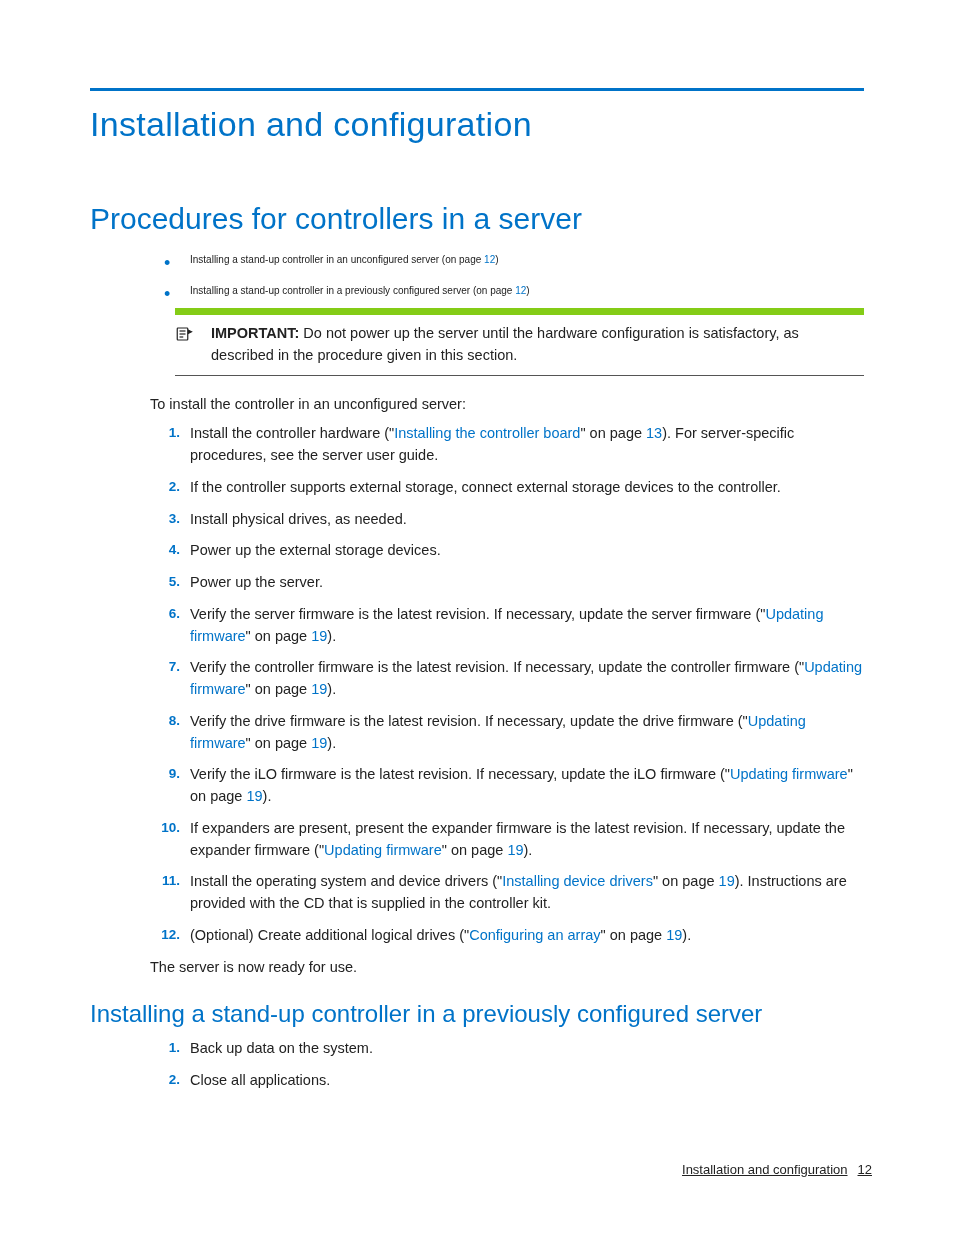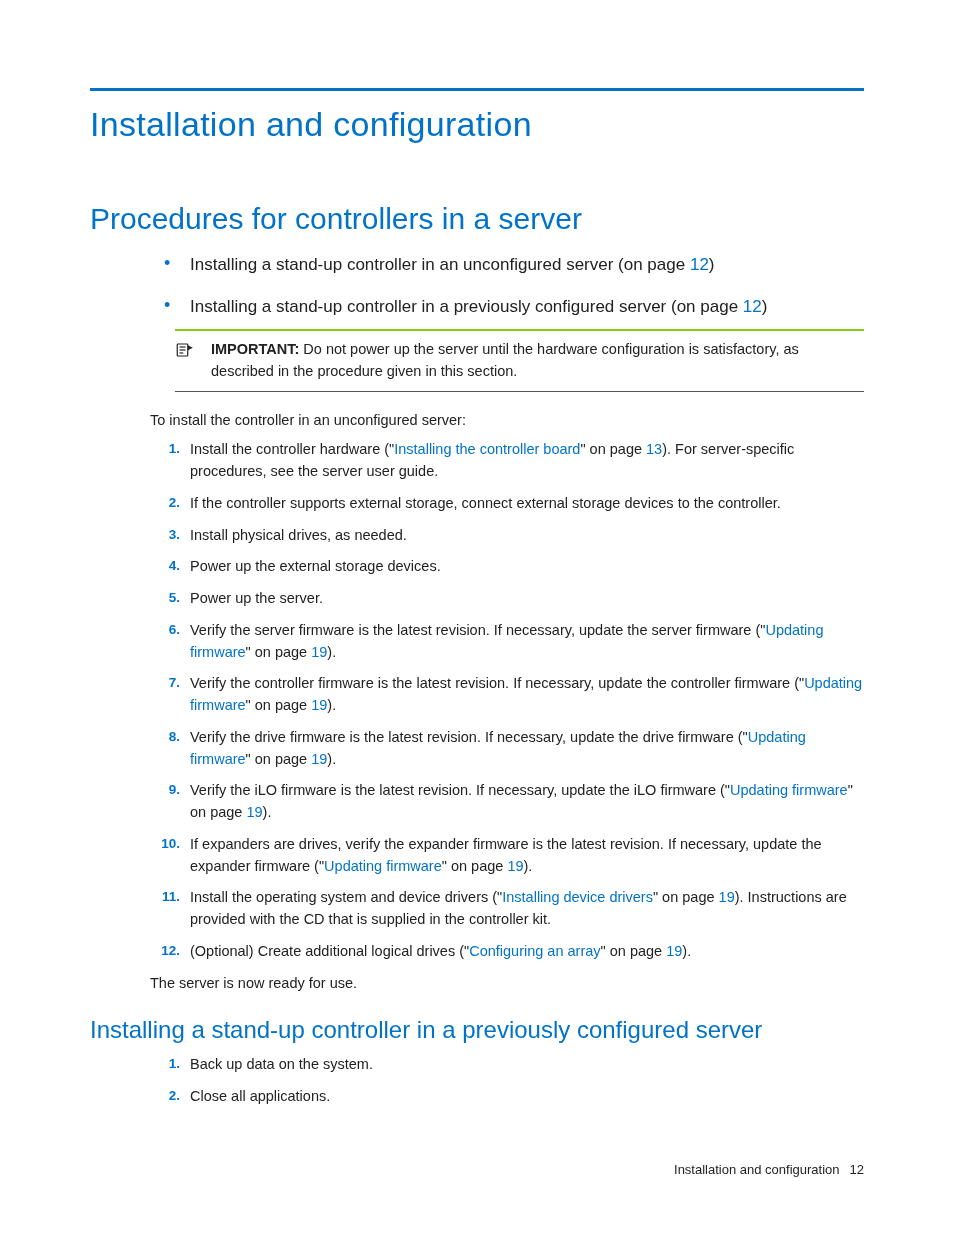--- a/index.html
+++ b/index.html
@@ -46,21 +46,21 @@
     line-height: 1.5;
     margin-left: 60px;
     margin-bottom: 8px;
   }
   .bullet-list {
     list-style: none;
     margin-left: 60px;
     margin-bottom: 8px;
   }
   .bullet-list li {
-    font-size: 17px;
+    font-size: 10px;
     line-height: 1.5;
     padding-left: 40px;
     position: relative;
     margin-bottom: 10px;
     margin-top: 16px;
   }
   .bullet-list li::before {
     content: "•";
     color: #0073c8;
     font-size: 18px;
@@ -88,44 +88,45 @@
     position: absolute;
     left: 0;
     width: 30px;
     text-align: right;
     font-size: 13.5px;
   }
   .link { color: #0073c8; }
   .important-box {
     margin-left: 85px;
     margin-right: 0;
-    border-top: 2px solid #84cc16;
+    border-top: 7px solid #84cc16;
     border-bottom: 1px solid #555;
     padding: 8px 0 8px 0;
     display: flex;
     gap: 16px;
     margin-bottom: 18px;
   }
   .important-icon {
     width: 20px;
     flex: 0 0 20px;
     padding-top: 2px;
   }
   .important-icon svg { width: 18px; height: 18px; }
   .important-text {
     font-size: 14.5px;
     line-height: 1.5;
   }
   .important-label { font-weight: bold; }
   .footer {
     position: absolute;
     bottom: 58px;
-    right: 90px;
+    right: 82px;
     font-size: 13px;
     color: #222;
+    text-decoration: underline;
   }
   .footer-num { margin-left: 10px; }
 </style>
 </head>
 <body>
 
 <div class="page">
   <div class="rule"></div>
   <div class="h1">Installation and configuration</div>
 
@@ -171,21 +172,21 @@
     <li>
       <span>Verify the controller firmware is the latest revision. If necessary, update the controller firmware ("</span><span class="link">Updating firmware</span><span>" on page </span><span class="link">19</span><span>).</span>
     </li>
     <li>
       <span>Verify the drive firmware is the latest revision. If necessary, update the drive firmware ("</span><span class="link">Updating firmware</span><span>" on page </span><span class="link">19</span><span>).</span>
     </li>
     <li>
       <span>Verify the iLO firmware is the latest revision. If necessary, update the iLO firmware ("</span><span class="link">Updating firmware</span><span>" on page </span><span class="link">19</span><span>).</span>
     </li>
     <li>
-      <span>If expanders are drives, verify the expander firmware is the latest revision. If necessary, update the expander firmware ("</span><span class="link">Updating firmware</span><span>" on page </span><span class="link">19</span><span>).</span>
+      <span>If expanders are present, present the expander firmware is the latest revision. If necessary, update the expander firmware ("</span><span class="link">Updating firmware</span><span>" on page </span><span class="link">19</span><span>).</span>
     </li>
     <li>
       <span>Install the operating system and device drivers ("</span><span class="link">Installing device drivers</span><span>" on page </span><span class="link">19</span><span>). Instructions are provided with the CD that is supplied in the controller kit.</span>
     </li>
     <li>
       <span>(Optional) Create additional logical drives ("</span><span class="link">Configuring an array</span><span>" on page </span><span class="link">19</span><span>).</span>
     </li>
   </ol>
 
   <div class="body-text">The server is now ready for use.</div>

